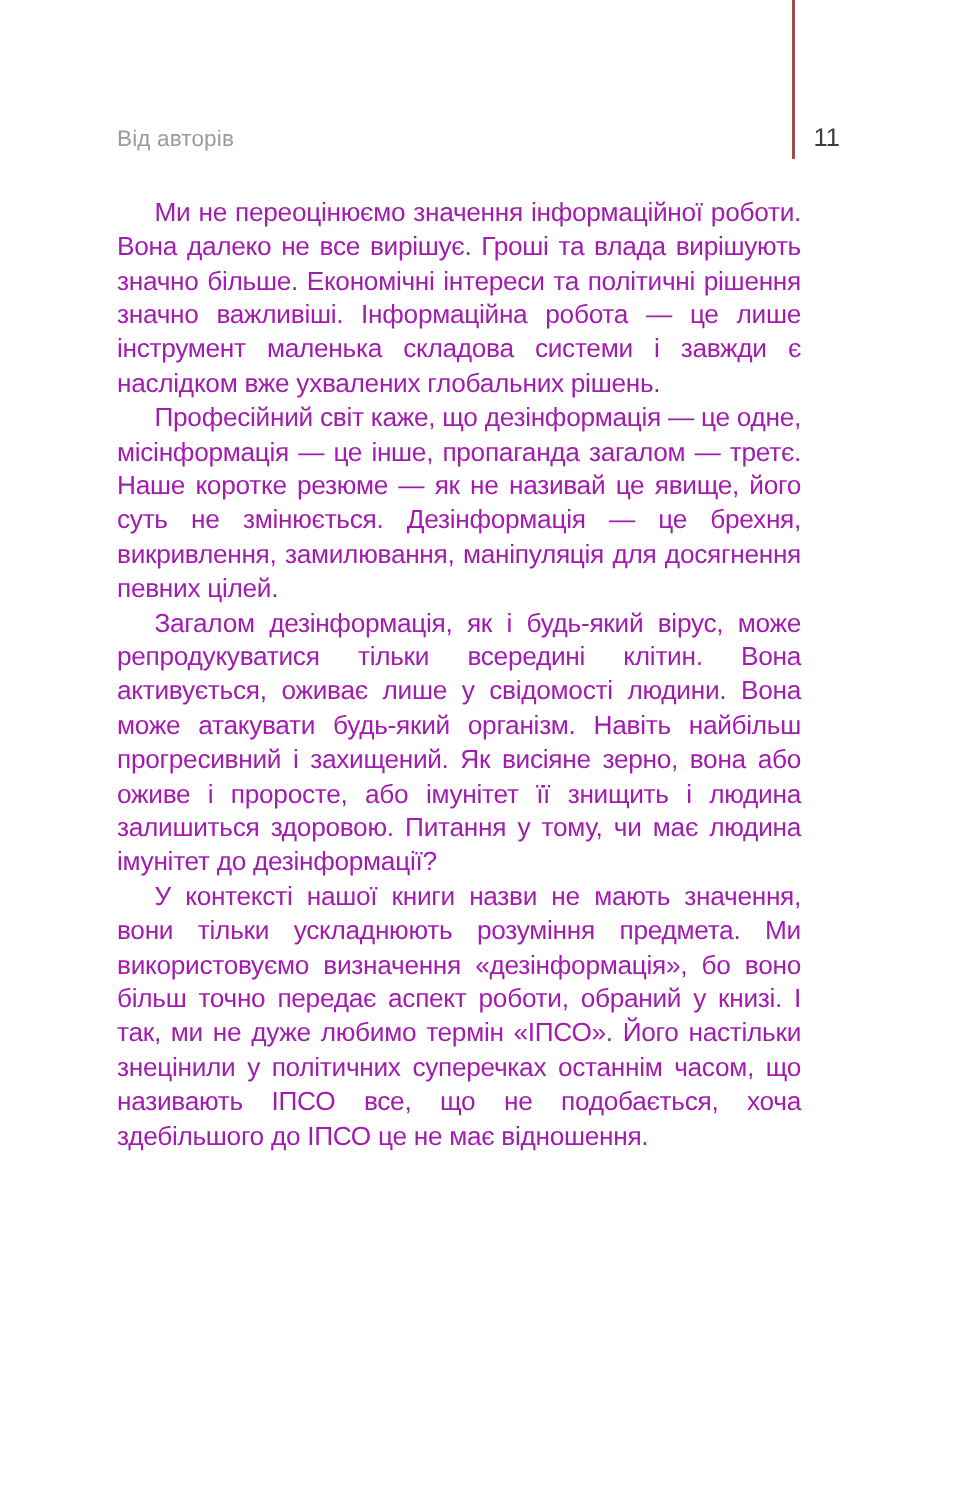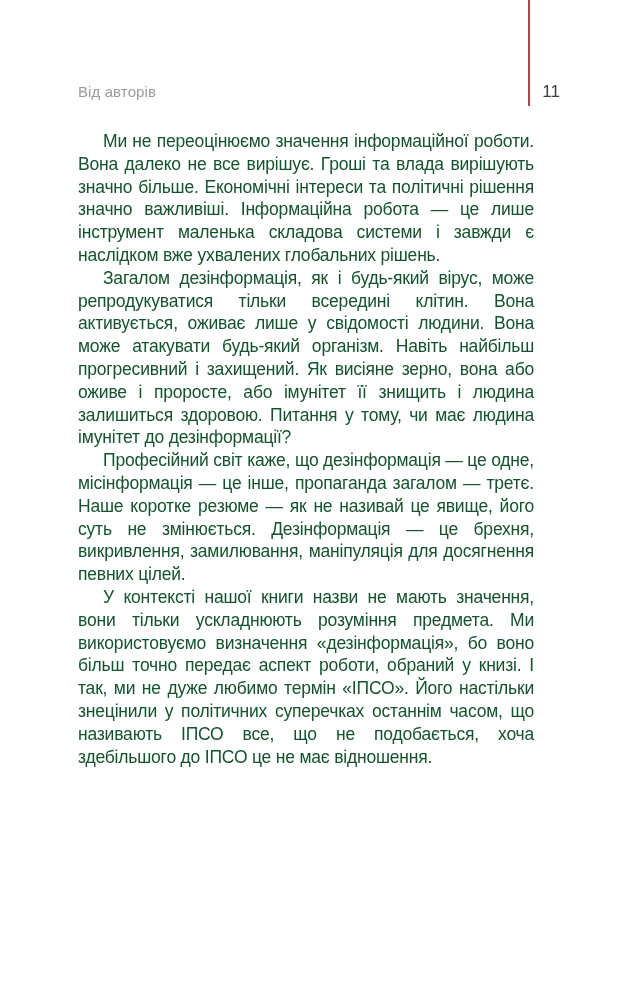--- a/index.html
+++ b/index.html
@@ -40,21 +40,21 @@
   }
   .page-num {
     color: #3c3c3c;
     font-size: 17px;
   }
   .content {
     position: absolute;
     left: 78px;
     top: 130px;
     width: 456px;
-    color: #14532d;
+    color: #a21caf;
     font-size: 17.5px;
     line-height: 22.8px;
     letter-spacing: -0.2px;
     text-align: justify;
   }
   .content p {
     margin: 0;
     padding: 0;
     text-indent: 25px;
   }
@@ -63,17 +63,17 @@
 <body>
 
 <div class="page">
   <div class="red-rule" style="background: rgb(166, 73, 79);"></div>
   <header class="running-head">
     <span class="rh-title">Від авторів</span>
     <span class="page-num">11</span>
   </header>
   <main class="content">
       <p>Ми не переоцінюємо значення інформаційної роботи. Вона далеко не все вирішує. Гроші та влада вирішують значно більше. Економічні інтереси та політичні рішення значно важливіші. Інформаційна робота — це лише інструмент маленька складова системи і завжди є наслідком вже ухвалених глобальних рішень.</p>
+      <p>Професійний світ каже, що дезінформація — це одне, місінформація — це інше, пропаганда загалом — третє. Наше коротке резюме — як не називай це явище, його суть не змінюється. Дезінформація — це брехня, викривлення, замилювання, маніпуляція для досягнення певних цілей.</p>
       <p>Загалом дезінформація, як і будь-який вірус, може репродукуватися тільки всередині клітин. Вона активується, оживає лише у свідомості людини. Вона може атакувати будь-який організм. Навіть найбільш прогресивний і захищений. Як висіяне зерно, вона або оживе і проросте, або імунітет її знищить і людина залишиться здоровою. Питання у тому, чи має людина імунітет до дезінформації?</p>
-      <p>Професійний світ каже, що дезінформація — це одне, місінформація — це інше, пропаганда загалом — третє. Наше коротке резюме — як не називай це явище, його суть не змінюється. Дезінформація — це брехня, викривлення, замилювання, маніпуляція для досягнення певних цілей.</p>
       <p>У контексті нашої книги назви не мають значення, вони тільки ускладнюють розуміння предмета. Ми використовуємо визначення «дезінформація», бо воно більш точно передає аспект роботи, обраний у книзі. І так, ми не дуже любимо термін «ІПСО». Його настільки знецінили у політичних суперечках останнім часом, що називають ІПСО все, що не подобається, хоча здебільшого до ІПСО це не має відношення.</p>
     </main>
 </div>
 
 </body></html>

